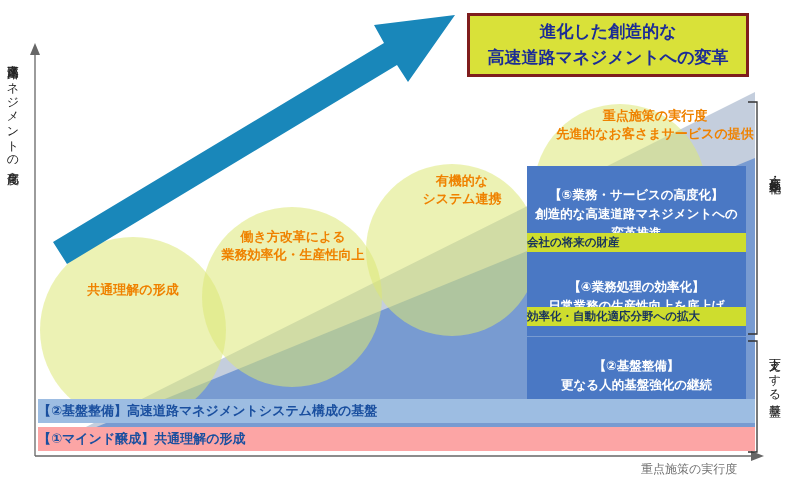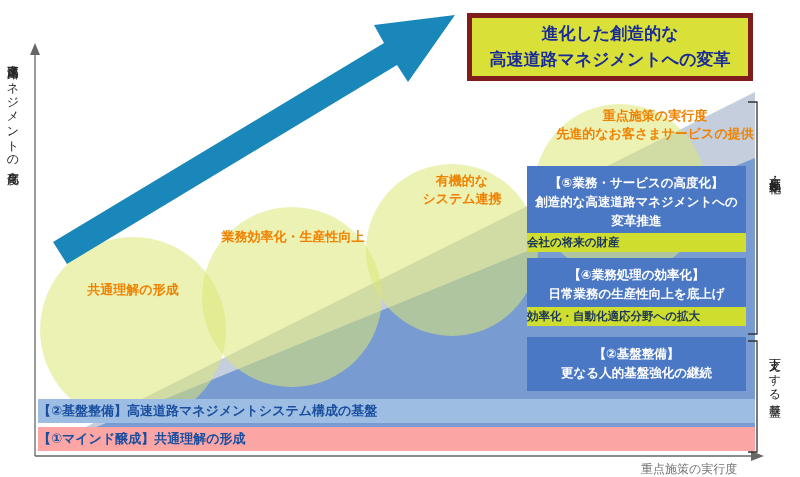--- a/index.html
+++ b/index.html
@@ -1,24 +1,24 @@
 <!DOCTYPE html>
 <html><head>
 <meta charset="utf-8">
 <style>
   html,body{margin:0;padding:0;background:#fff;}
   body{font-family:"DejaVu Sans","Liberation Sans",sans-serif;}
   #stage{position:relative;width:800px;height:477px;background:#fff;overflow:hidden;}
   #bg{position:absolute;left:0;top:0;}
   .abs{position:absolute;}
   .orange-label{color:#ef8200;font-weight:bold;font-size:13px;line-height:1.4;text-align:center;}
-  .goal-box{left:467px;top:13px;width:276px;height:56px;background:#d9e139;border:5px solid #7f1d1d;
+  .goal-box{left:467px;top:13px;width:276px;height:56px;background:#d9e139;border:3px solid #7f1d1d;
             color:#1c2c96;font-weight:bold;font-size:17px;text-align:center;line-height:1.55;padding-top:2px;}
   .step-box{left:527px;width:219px;background:#4a78c4;color:#ffffff;font-weight:bold;font-size:12.5px;
-            text-align:center;line-height:1.5;box-sizing:border-box;padding:8px 2px;}
+            text-align:center;line-height:1.5;box-sizing:border-box;padding:20px 2px;}
   .tag-bar{left:527px;width:219px;background:#cedd2e;color:#17335e;font-weight:bold;font-size:11.5px;
            box-sizing:border-box;height:19px;line-height:19px;}
   .base-bar{left:38px;width:717px;height:24px;color:#1a4f9f;font-weight:bold;font-size:13px;
             text-align:left;line-height:24px;}
   .v-text{writing-mode:vertical-rl;font-size:12px;color:#222;letter-spacing:1px;}
   .axis-label{font-size:12px;color:#737373;}
 </style>
 </head>
 <body>
 
@@ -47,20 +47,21 @@
 
   <div class="abs goal-box">
     <div>進化した創造的な</div>
     <div>高速道路マネジメントへの変革</div>
   </div>
 
   <div class="abs orange-label" style="left:33px;top:281px;width:200px;">
     <div>共通理解の形成</div>
   </div>
   <div class="abs orange-label" style="left:183px;top:228px;width:220px;">
+    <div>働き方改革による</div>
     <div>業務効率化・生産性向上</div>
   </div>
   <div class="abs orange-label" style="left:372px;top:172px;width:180px;">
     <div>有機的な</div>
     <div>システム連携</div>
   </div>
   <div class="abs orange-label" style="left:535px;top:107px;width:240px;">
     <div>重点施策の実行度</div>
     <div>先進的なお客さまサービスの提供</div>
   </div>

